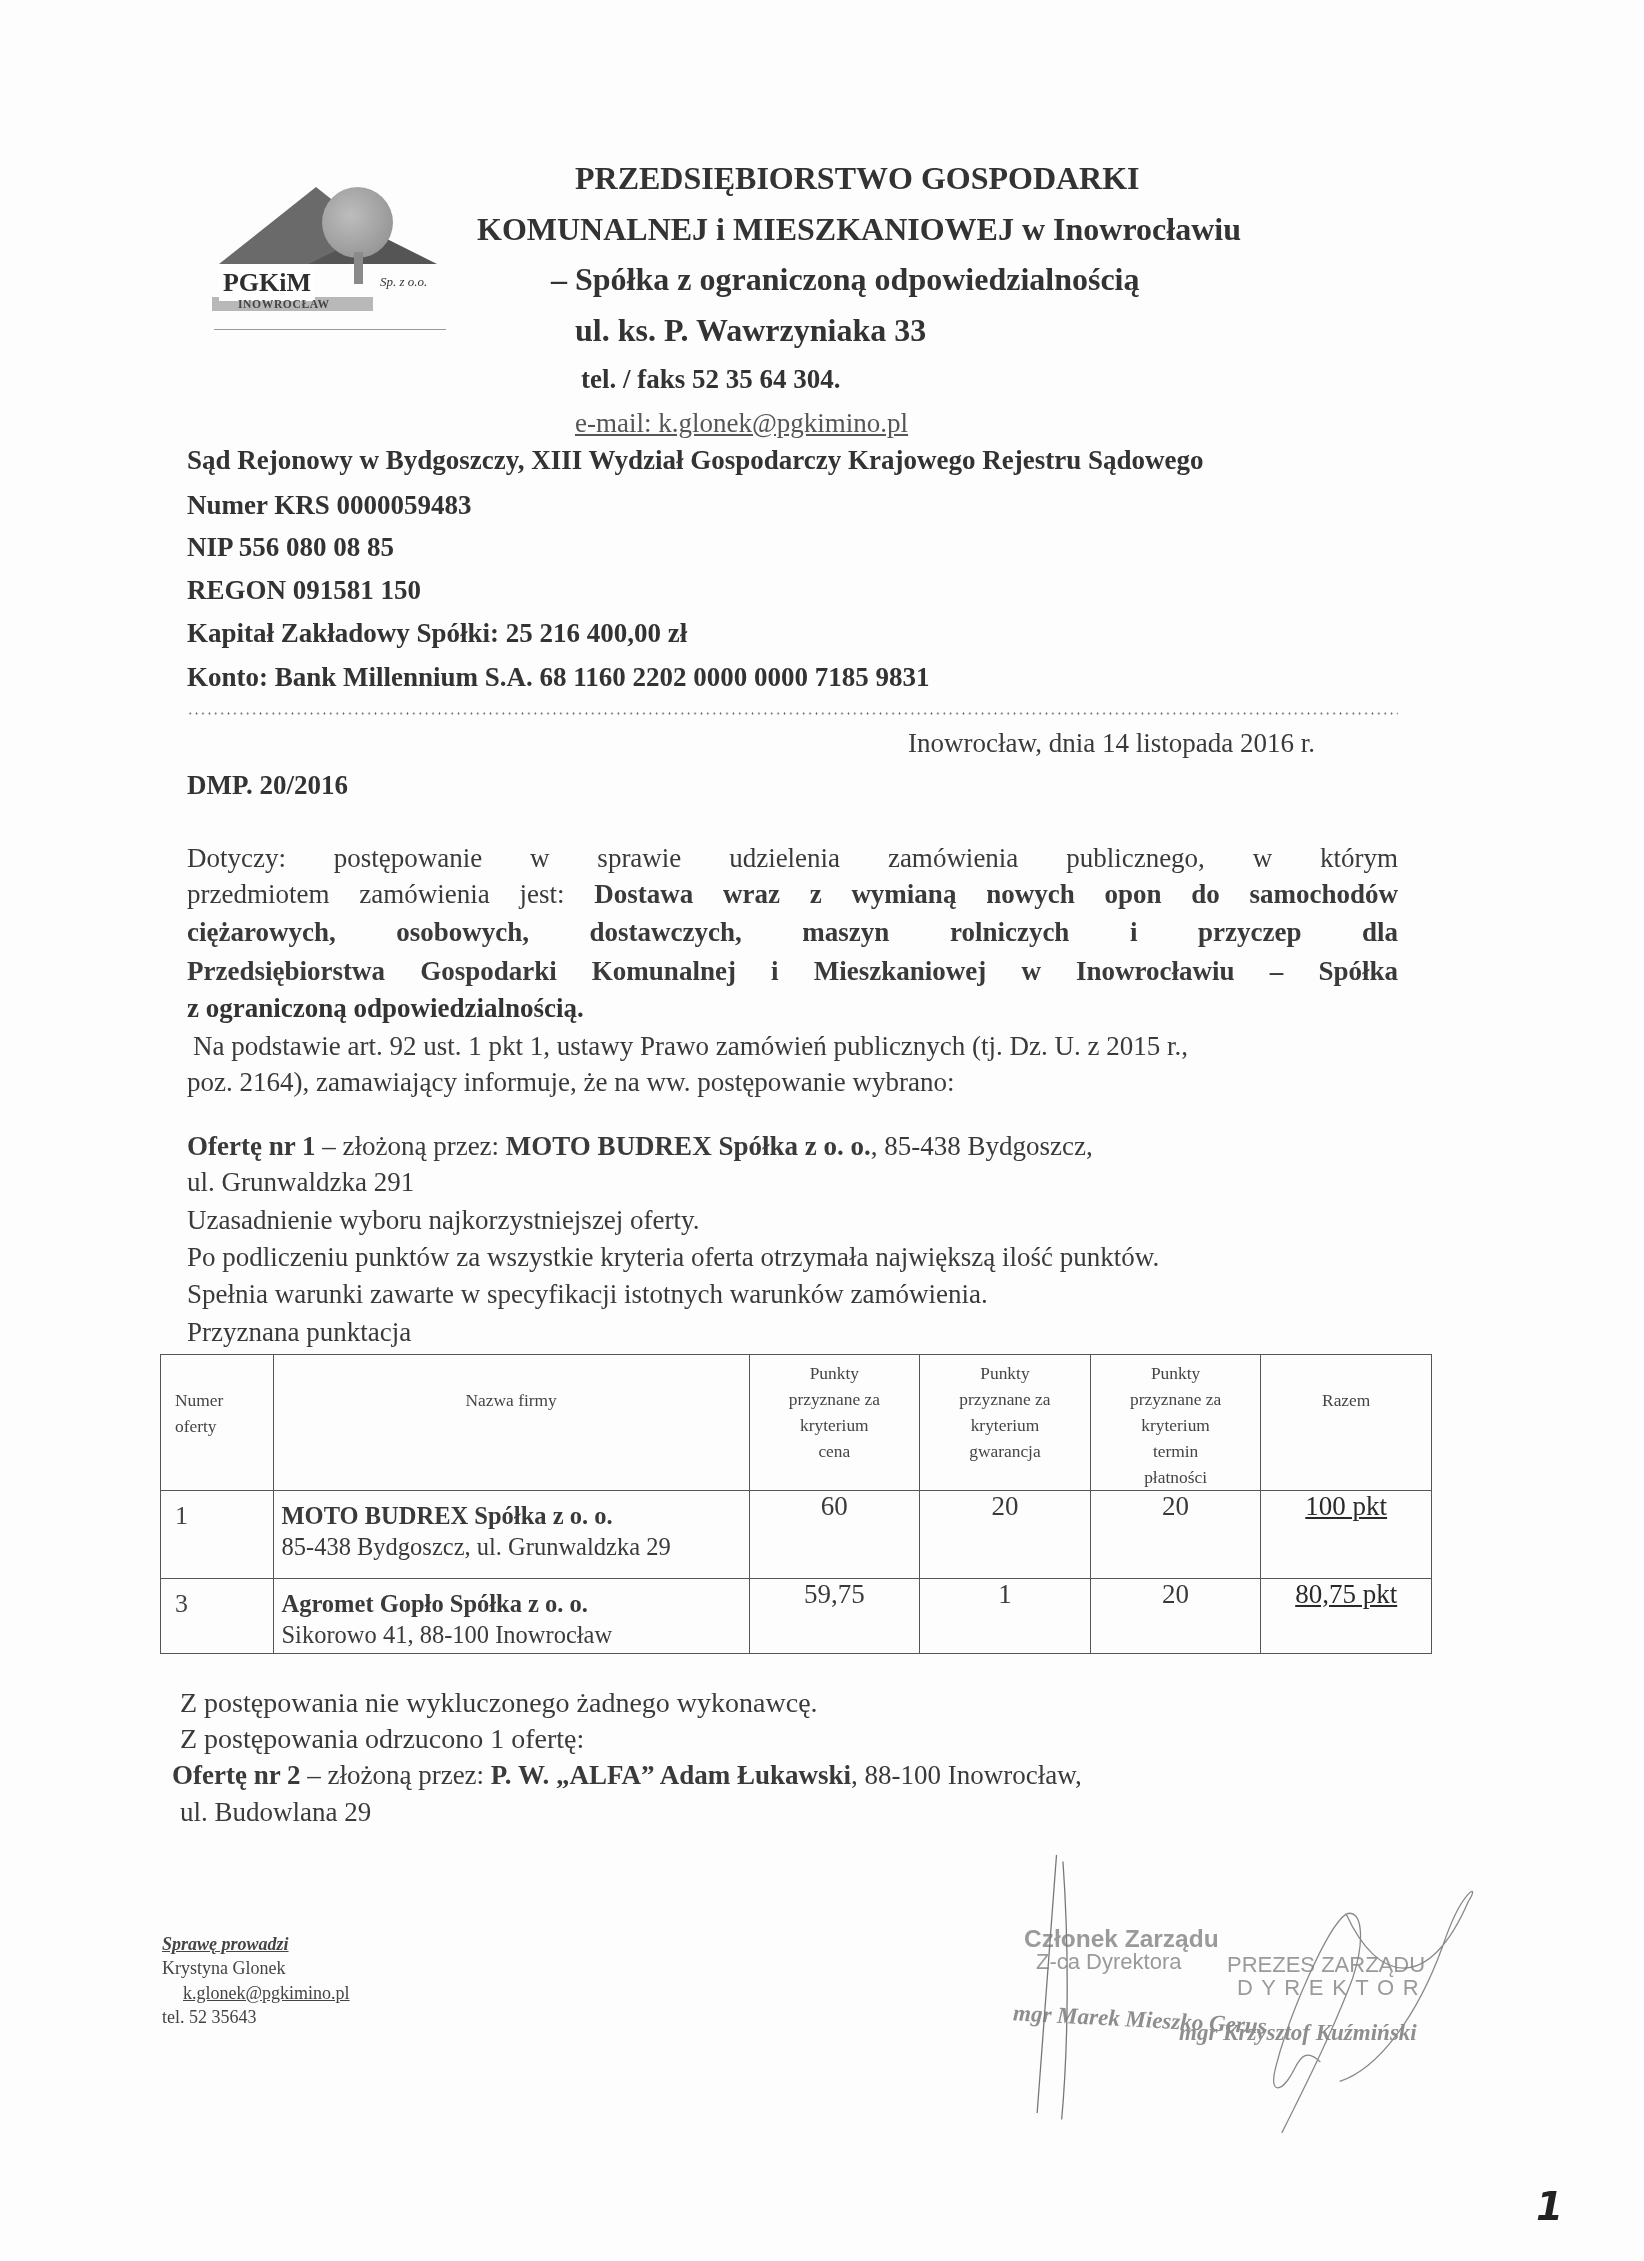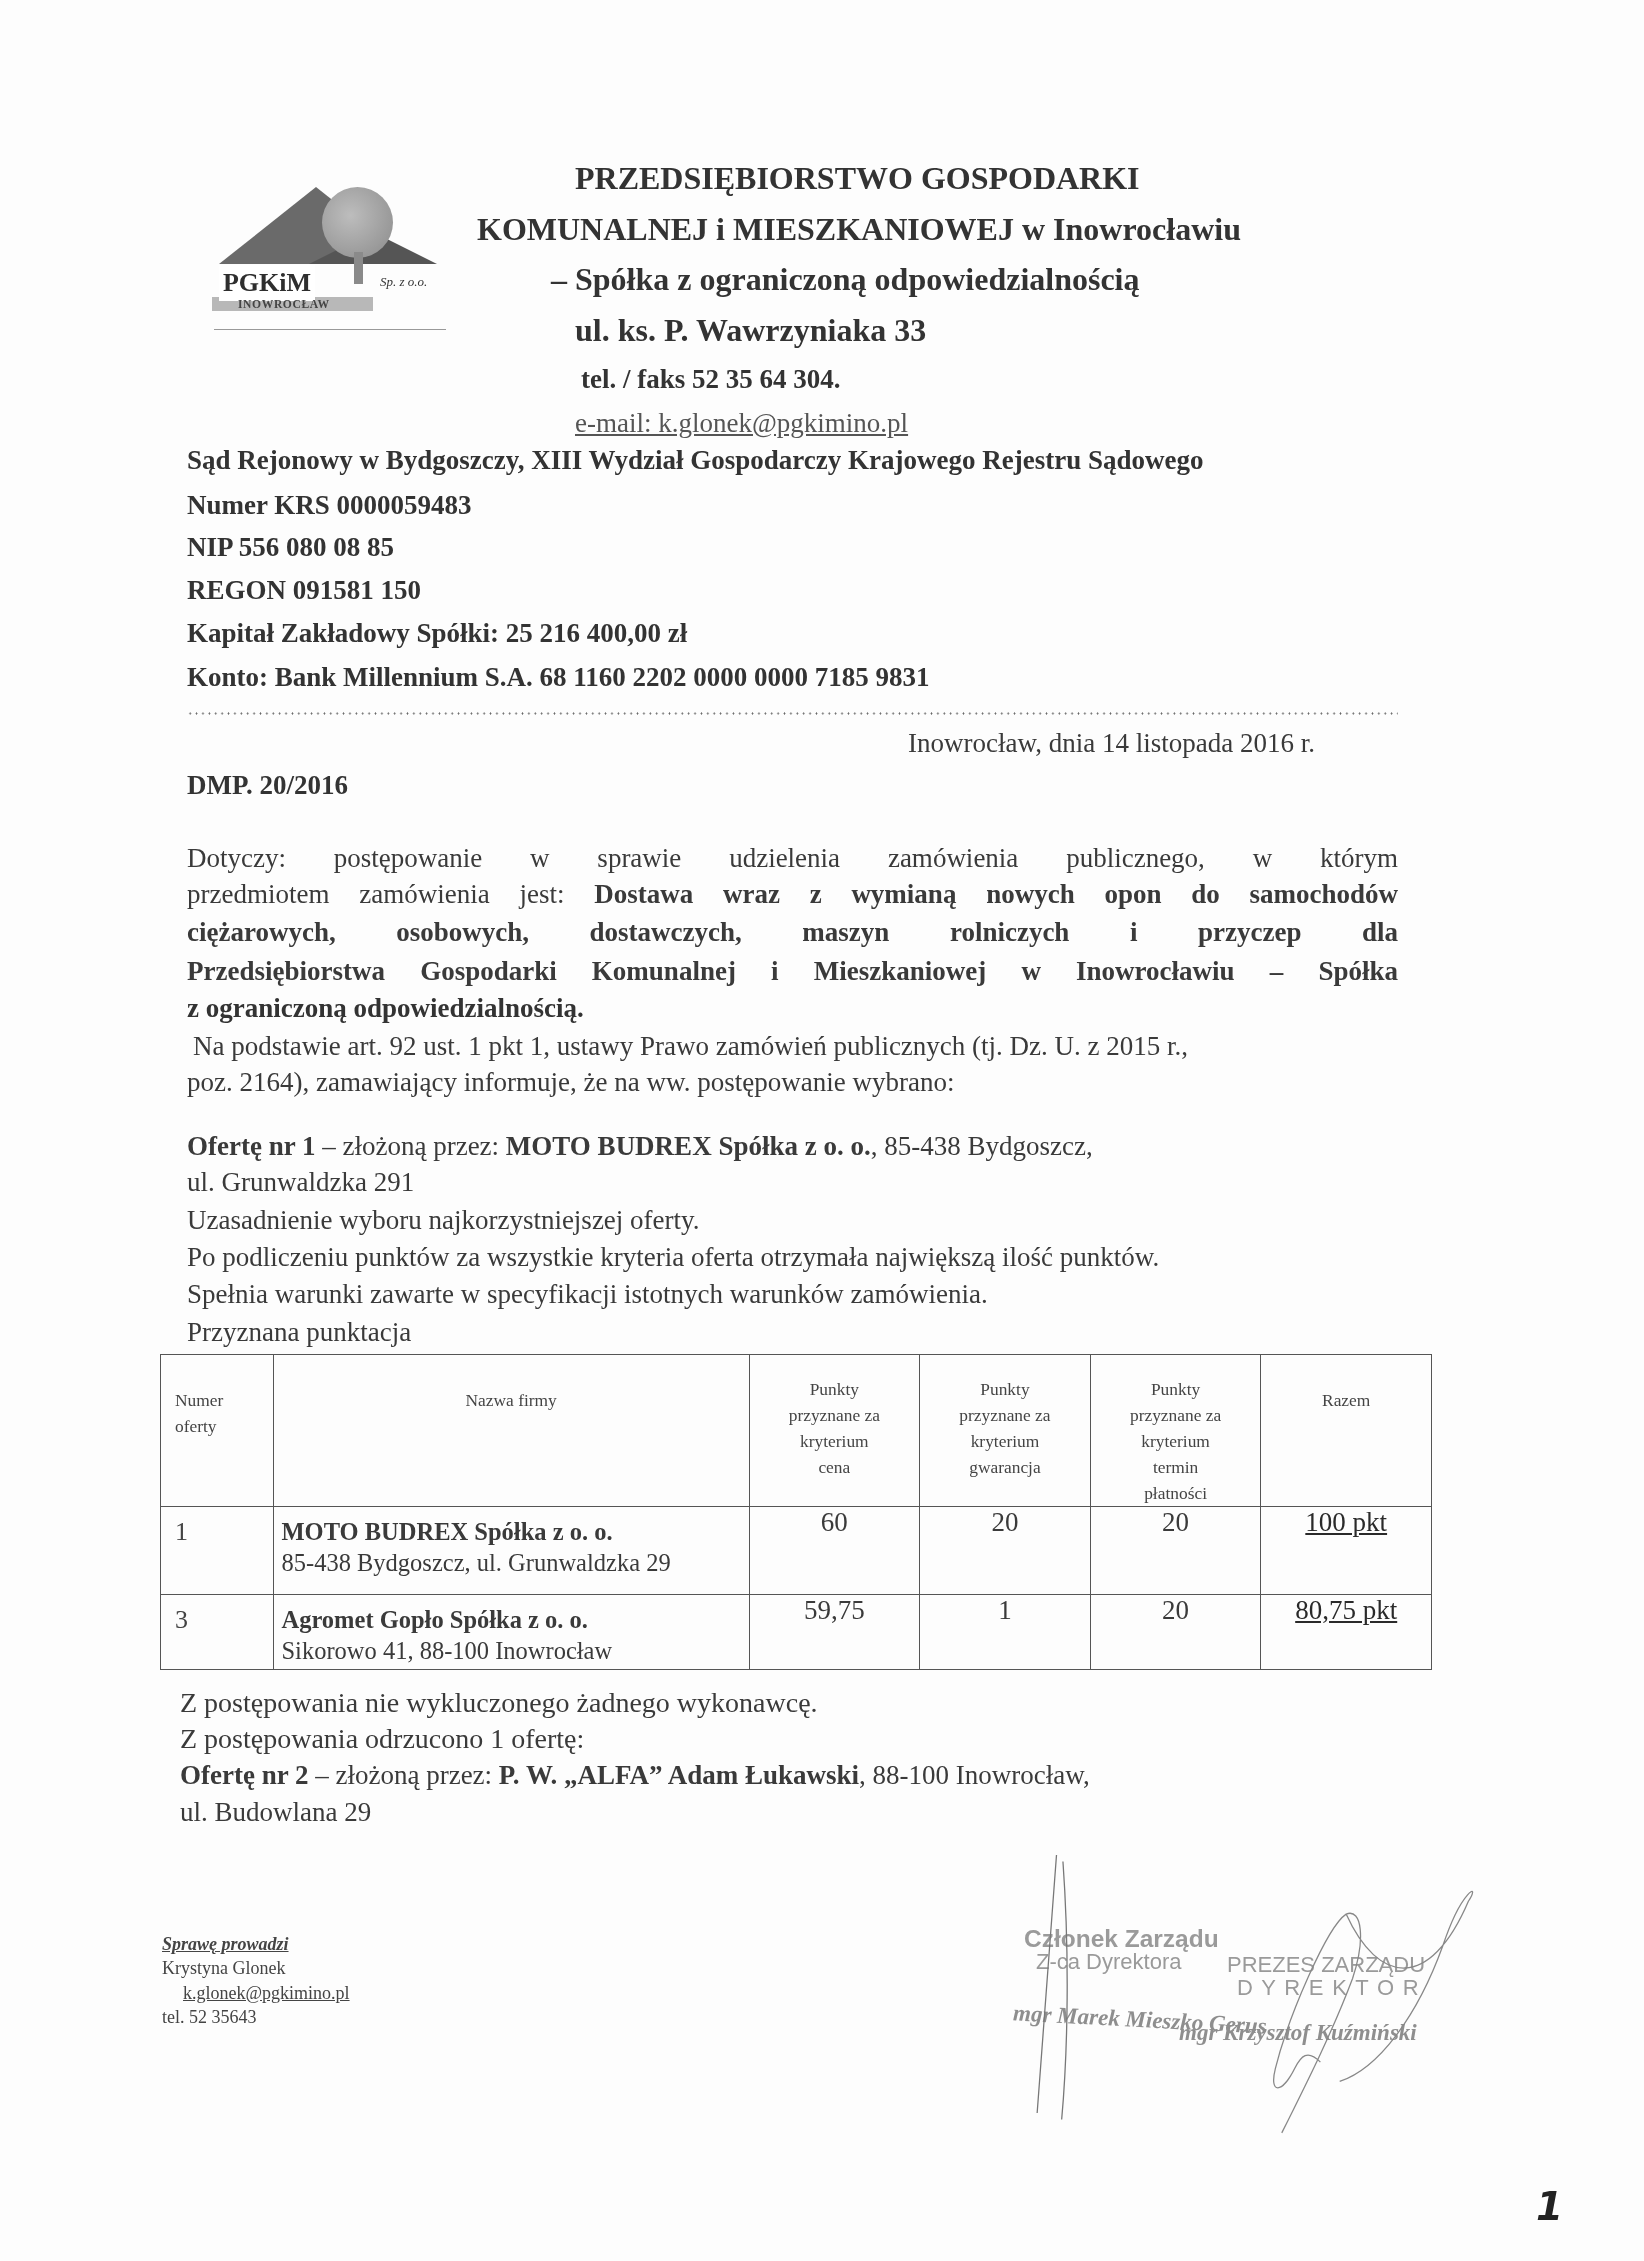--- a/index.html
+++ b/index.html
@@ -30,21 +30,21 @@
   .reg { font-size: 27px; font-weight: bold; color: #333; }
   .dots { position: absolute; left: 187px; top: 712px; width: 1211px; height: 2.6px;
     background-image: radial-gradient(circle, #666 0.8px, transparent 1px); background-size: 6.4px 2.6px; }
 
   .body-txt { font-size: 27px; color: #3a3a3a; }
   .just { position: absolute; left: 187px; width: 1211px; font-size: 27px; line-height: 35px; text-align: justify; text-align-last: justify; white-space: normal; color: #3a3a3a; }
 
   
   table.pts { position: absolute; left: 160px; top: 1354px; width: 1272px; border-collapse: collapse; }
   table.pts td, table.pts th { border: 1.3px solid #555; font-weight: normal; vertical-align: top; }
-  th.hsmall { font-size: 17.4px; line-height: 26px; color: #444; text-align: center; padding-top: 21px; }
+  th.hsmall { font-size: 17.4px; line-height: 26px; color: #444; text-align: center; padding-top: 5px; }
   th.hnum { text-align: left; padding-left: 14px; padding-top: 32px; font-size: 17.4px; line-height: 26px; }
   th.hname { padding-top: 32px; }
   th.hraz { padding-top: 32px; }
   td.num { font-size: 26px; padding: 10.3px 0 0 14px; color: #444; }
   td.firm { padding: 9px 0 0 7.7px; font-size: 24.5px; line-height: 31px; color: #3a3a3a; }
   td.val { font-size: 27px; text-align: center; vertical-align: bottom; padding-bottom: 9px; color: #3a3a3a; }
   td.tot { font-size: 27px; text-align: center; vertical-align: bottom; padding-bottom: 9px; text-decoration: underline; }
 
   
   .small-foot { font-size: 18px; color: #444; }
@@ -162,21 +162,21 @@
     <td class="val" style="padding-bottom:1.3px;">59,75</td>
     <td class="val" style="padding-bottom:1.3px;">1</td>
     <td class="val" style="padding-bottom:1.3px;">20</td>
     <td class="tot" style="padding-bottom:1.3px;">80,75 pkt</td>
   </tr>
 </tbody>
   </table>
 
 <div class="abs body-txt" style="left:180px; top:1687px; font-size:28px;">Z postępowania nie wykluczonego żadnego wykonawcę.</div>
 <div class="abs body-txt" style="left:180px; top:1723px; font-size:28px;">Z postępowania odrzucono 1 ofertę:</div>
-<div class="abs body-txt" style="left:180px; top:1760px;">
+<div class="abs body-txt" style="left:172px; top:1760px;">
   <span class="b">Ofertę nr 2</span><span> – złożoną przez: </span><span class="b">P. W. „ALFA” Adam Łukawski</span><span>, 88-100 Inowrocław,</span>
 </div>
 <div class="abs body-txt" style="left:180px; top:1797px;">ul. Budowlana 29</div>
 
 <div class="abs small-foot" style="left:162px; top:1934px; font-style:italic; text-decoration:underline; font-weight:bold;">Sprawę prowadzi</div>
 <div class="abs small-foot" style="left:162px; top:1958px;">Krystyna Glonek</div>
 <div class="abs small-foot" style="left:162px; top:1983px; text-decoration:underline;margin-left:21px;">k.glonek@pgkimino.pl</div>
 <div class="abs small-foot" style="left:162px; top:2007px;">tel. 52 35643</div>
 
 <div class="abs stamp" style="left:1024px; top:1925px; font-weight:bold; font-size:24.5px;">Członek Zarządu</div>

